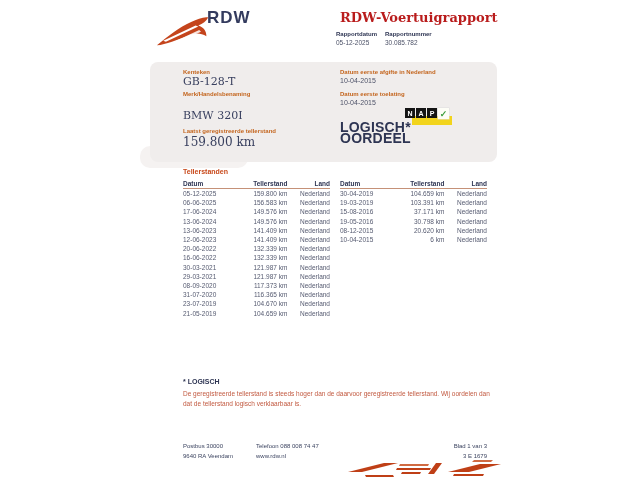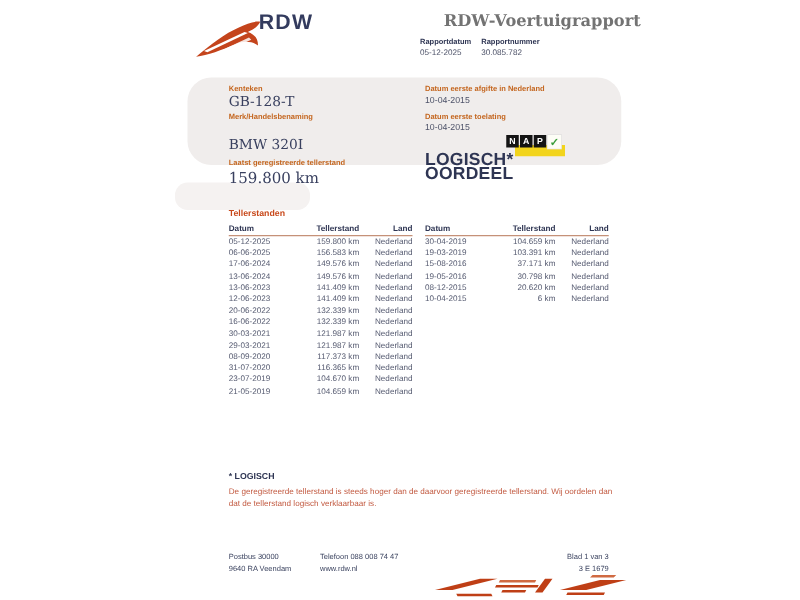--- a/index.html
+++ b/index.html
@@ -4,30 +4,30 @@
 <style>
   * { margin:0; padding:0; box-sizing:border-box; }
   html,body { width:640px; height:480px; background:#ffffff; overflow:hidden;
               font-family:"Liberation Sans", sans-serif; }
   .page { position:absolute; inset:0; background:#ffffff; }
 
   
   .logo-eagle { position:absolute; left:156px; top:11px; width:54px; height:38px; }
   .logo-text  { position:absolute; left:207px; top:8px; font-family:Liberation Sans, sans-serif;
                 font-weight:bold; font-size:17px; color:#333b5e; letter-spacing:1px; }
-  .doc-title  { position:absolute; left:355px; top:10px; font-family:"DejaVu Serif", serif;
-                font-weight:bold; font-size:13px; color:#737373; }
+  .doc-title  { position:absolute; left:340px; top:10px; font-family:"DejaVu Serif", serif;
+                font-weight:bold; font-size:13px; color:#b91c1c; }
   .hdr-label  { position:absolute; font-size:6px; font-weight:bold; color:#2e3553; }
   .hdr-value  { position:absolute; font-size:6.5px; color:#4d5268; }
 
   
   .sum-tab { position:absolute; left:140px; top:146px; width:108px; height:22px;
              background:#f5f2f1; border-radius:10px; }
-  .sum-box { position:absolute; left:150px; top:62px; width:347px; height:70px;
-             background:#f0edec; border-radius:19px; }
+  .sum-box { position:absolute; left:150px; top:62px; width:347px; height:100px;
+             background:#f0edec; border-radius:8px; }
   .lab { position:absolute; font-size:6px; font-weight:bold; color:#c4661f; }
   .val-serif { position:absolute; font-family:"DejaVu Serif", serif; color:#39405f; }
   .val-sans  { position:absolute; font-size:7px; color:#4d5268; }
   .oordeel { position:absolute; left:190px; top:60px; font-size:14px; font-weight:bold;
              color:#2e3553; line-height:11px; letter-spacing:0.2px;text-align:center; }
 
   
   .nap { position:absolute; left:255px; top:46px; width:48px; height:20px; }
   .nap-yellow { position:absolute; left:7px; top:8px; width:40px; height:9px; background:#f2d41c; }
   .nap-row { position:absolute; left:0; top:0; display:flex; gap:1px; }

